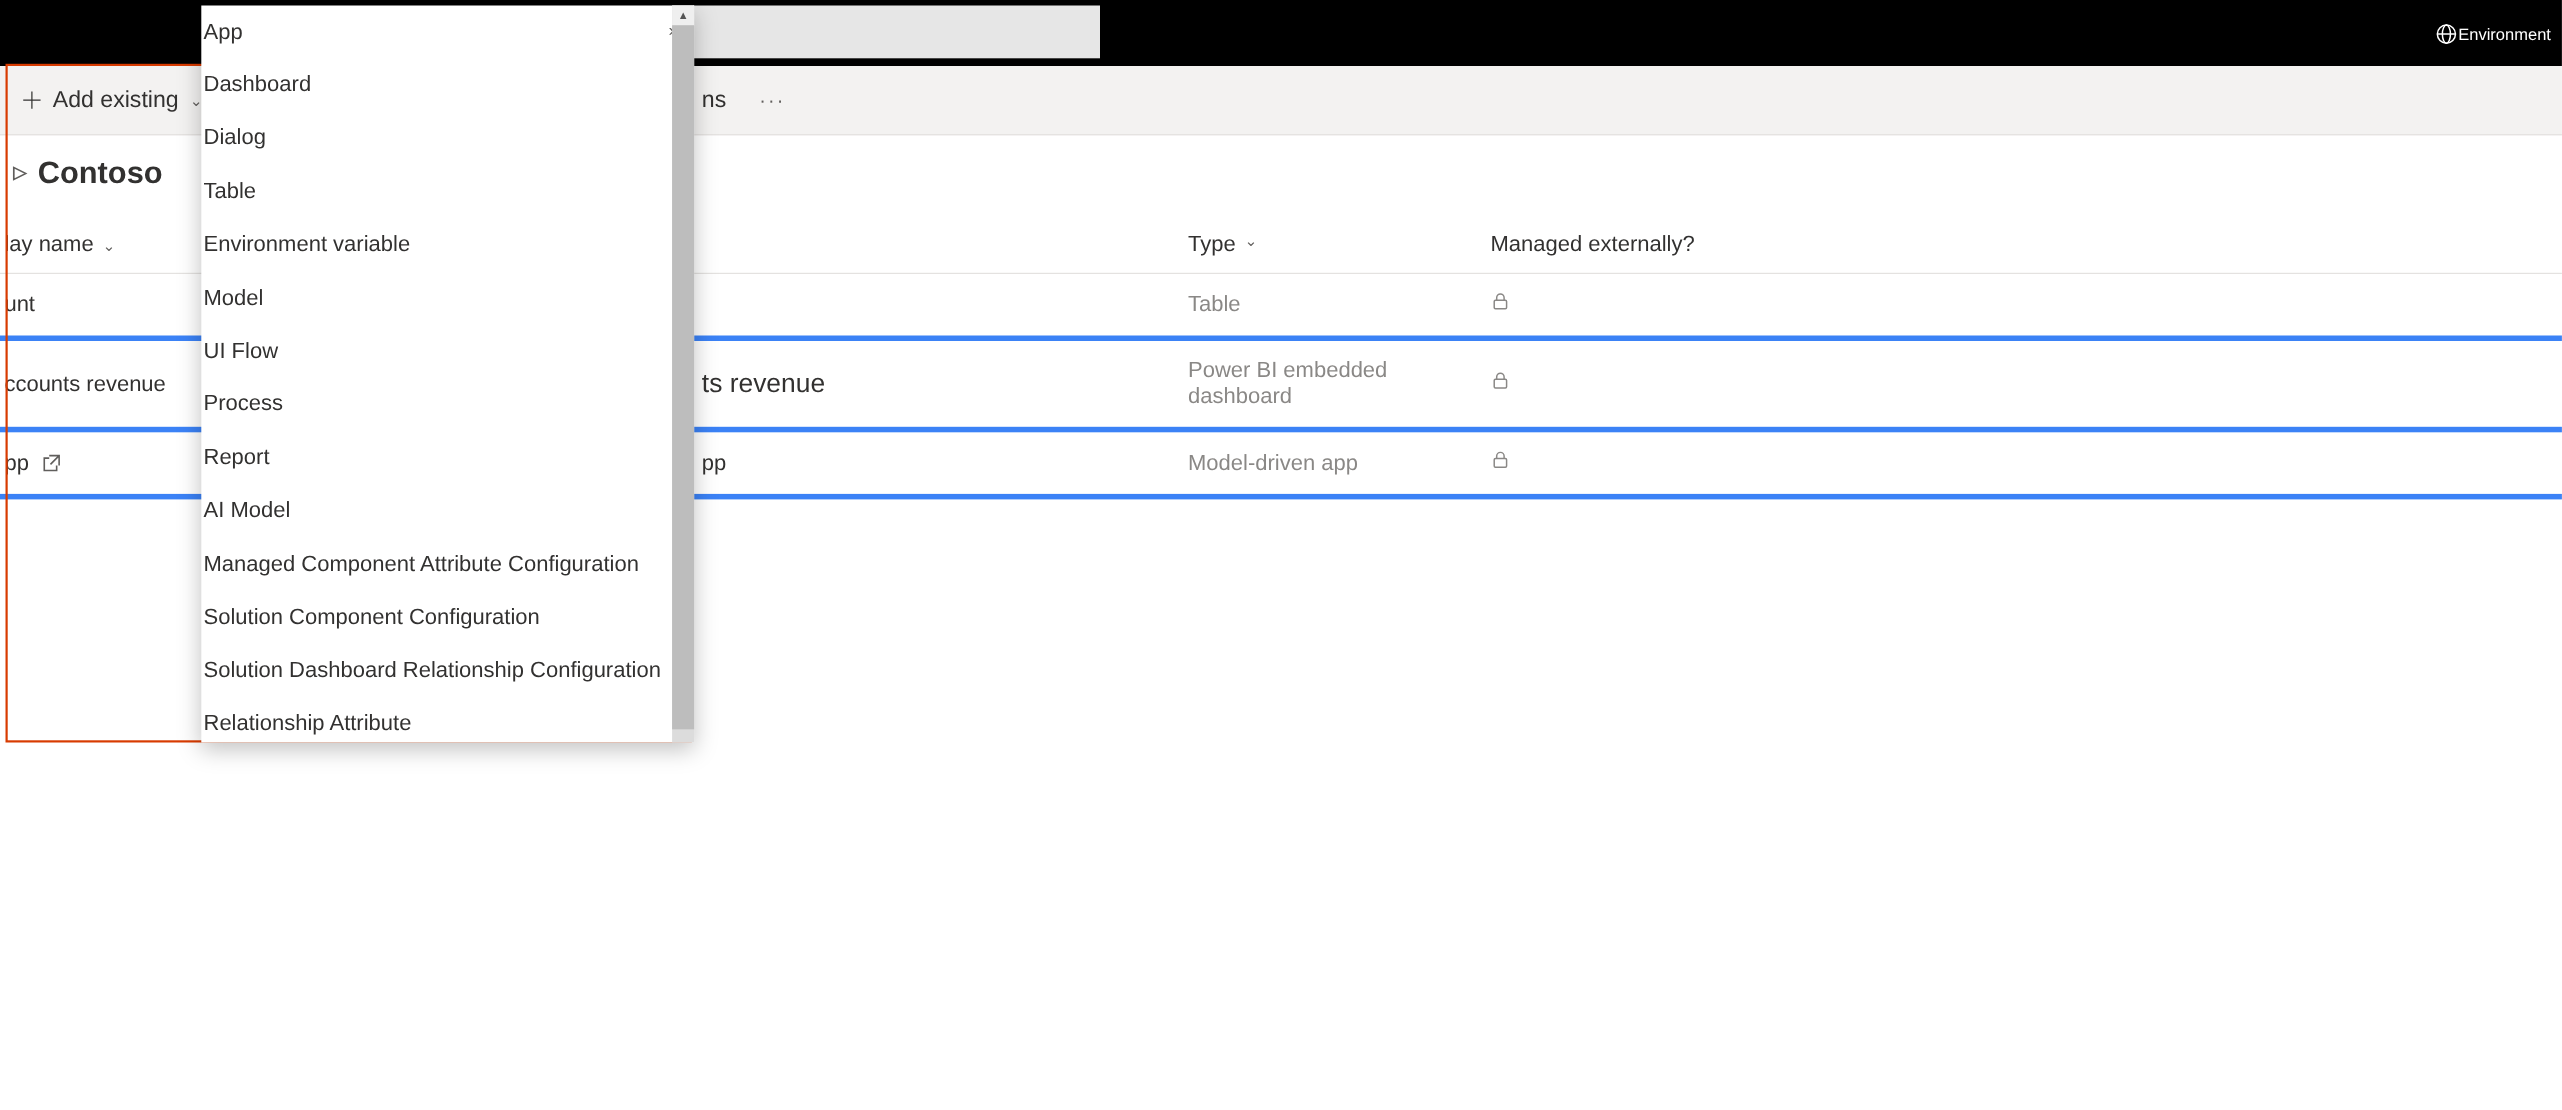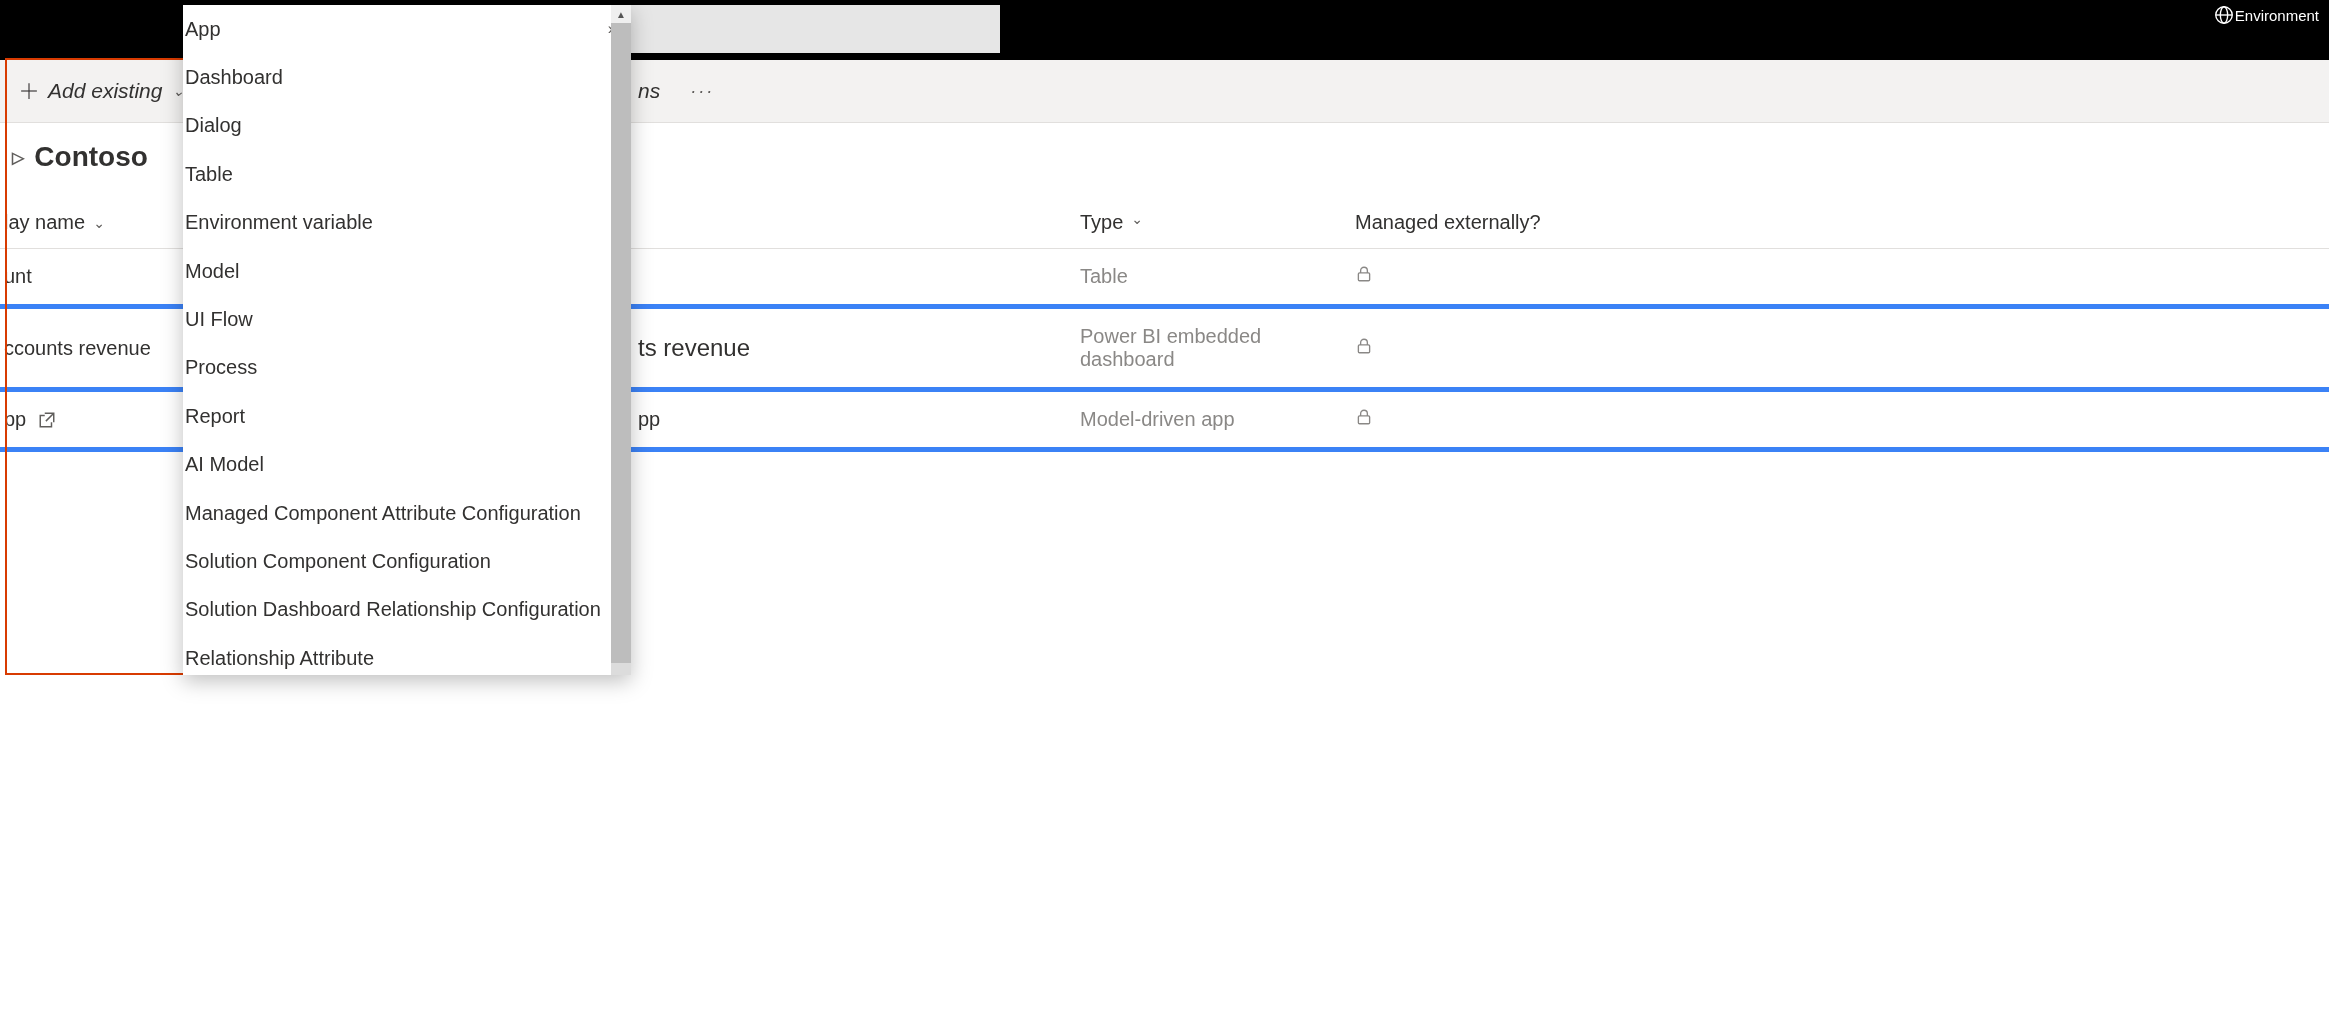--- a/index.html
+++ b/index.html
@@ -26,35 +26,34 @@
     position: absolute;
     left: 630px;
     top: 5px;
     width: 370px;
     height: 48px;
     background: #e6e6e6;
   }
   .env {
     position: absolute;
     right: 10px;
-    top: 4px;
+    top: 20px;
     display: flex;
     align-items: center;
     font-size: 15px;
     justify-content: space-between;
   }
   .env svg { width: 22px; height: 22px; }
   .commandbar {
     background: #f3f2f1;
     height: 63px;
     display: flex;
     align-items: center;
     border-bottom: 1px solid #e1dfdd;
     position: relative;
-    font-style: italic;
   }
   .add-existing {
     display: flex;
     align-items: center;
     gap: 10px;
     padding: 0 20px;
     height: 100%;
     font-size: 21px;
     color: #323130;
     cursor: pointer;

